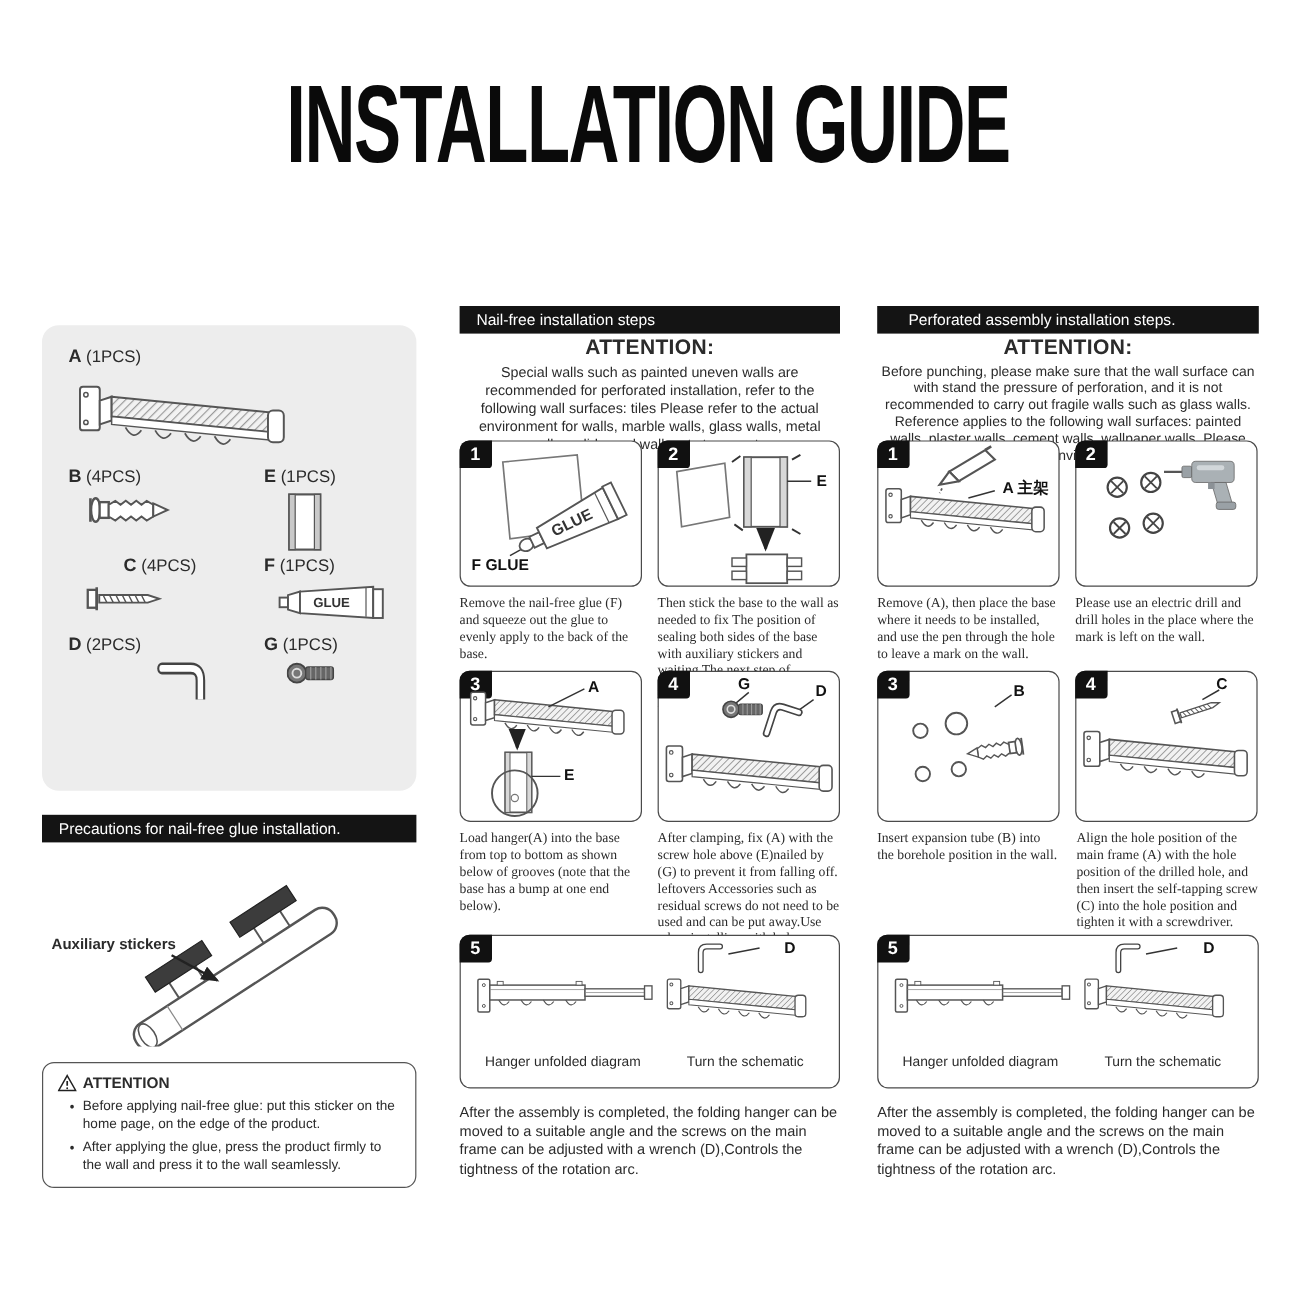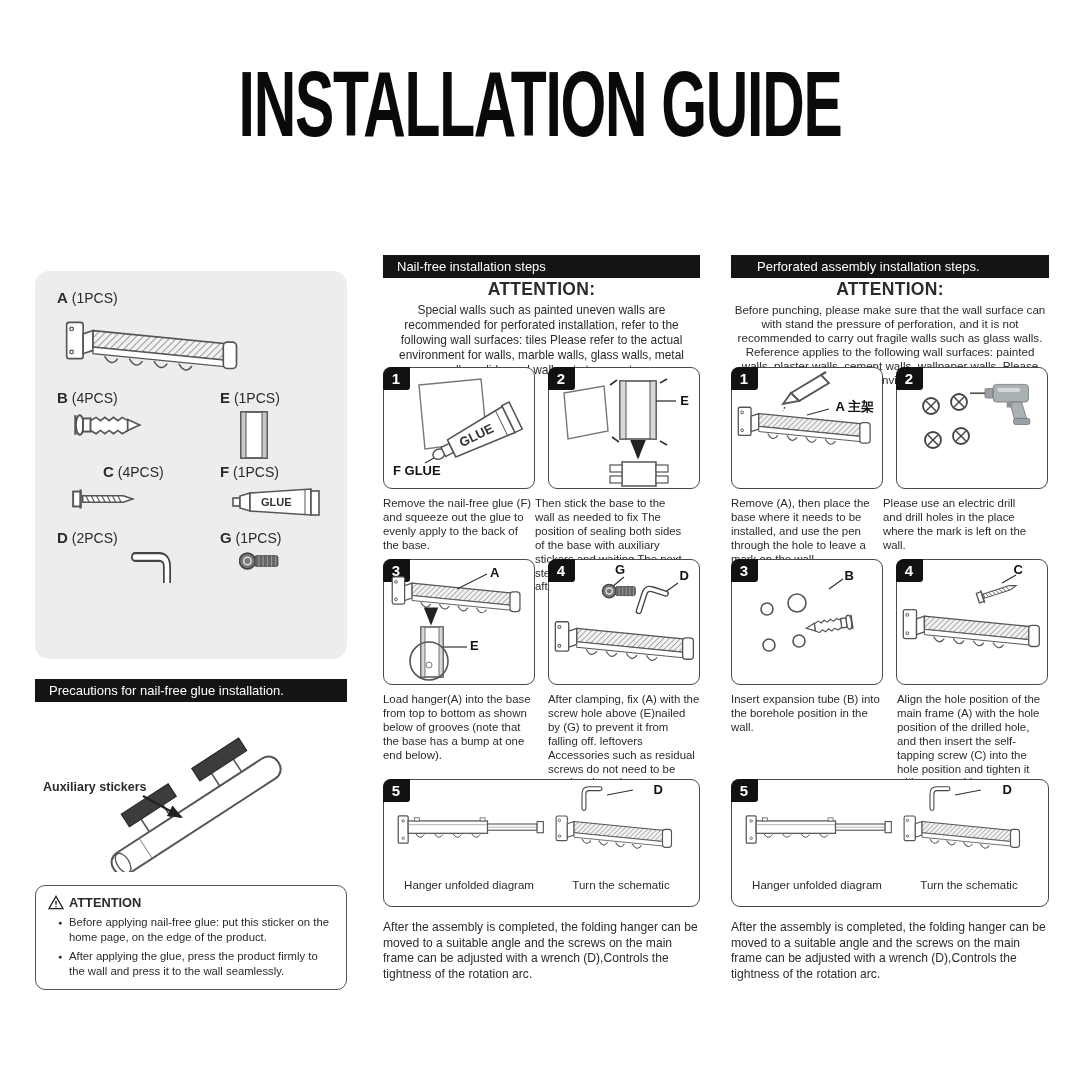--- a/index.html
+++ b/index.html
@@ -58,21 +58,21 @@
     position:relative;box-sizing:border-box;background:#fff;
   }
   .row2 .stepbox{height:126px;}
   .stepbox .badge{
     position:absolute;top:-1.5px;left:-1.5px;width:27px;height:23px;background:#111;color:#fff;
     font-weight:bold;font-size:15px;display:flex;align-items:center;justify-content:center;
     border-radius:8px 0 3px 0;
   }
   .stepbox svg.art{position:absolute;left:1px;top:1px;}
   .sublabel{position:absolute;font-size:13px;font-weight:bold;color:#111;white-space:nowrap;}
-  .caps{display:flex;margin-top:8px;}
+  .caps{display:flex;gap:13px;margin-top:8px;font-family:Liberation Serif, serif;}
   .caps p{width:152px;margin:0;font-size:11.4px;line-height:1.22;}
   .caps.h1{height:62px;}
   .caps.h2{height:78px;justify-content:space-between;}
   .widebox{
     width:100%;height:128px;border:1.5px solid #4a4a4a;border-radius:9px;position:relative;
     box-sizing:border-box;margin-top:8px;background:#fff;
   }
   .widebox .badge{
     position:absolute;top:-1.5px;left:-1.5px;width:27px;height:23px;background:#111;color:#fff;
     font-weight:bold;font-size:15px;display:flex;align-items:center;justify-content:center;

